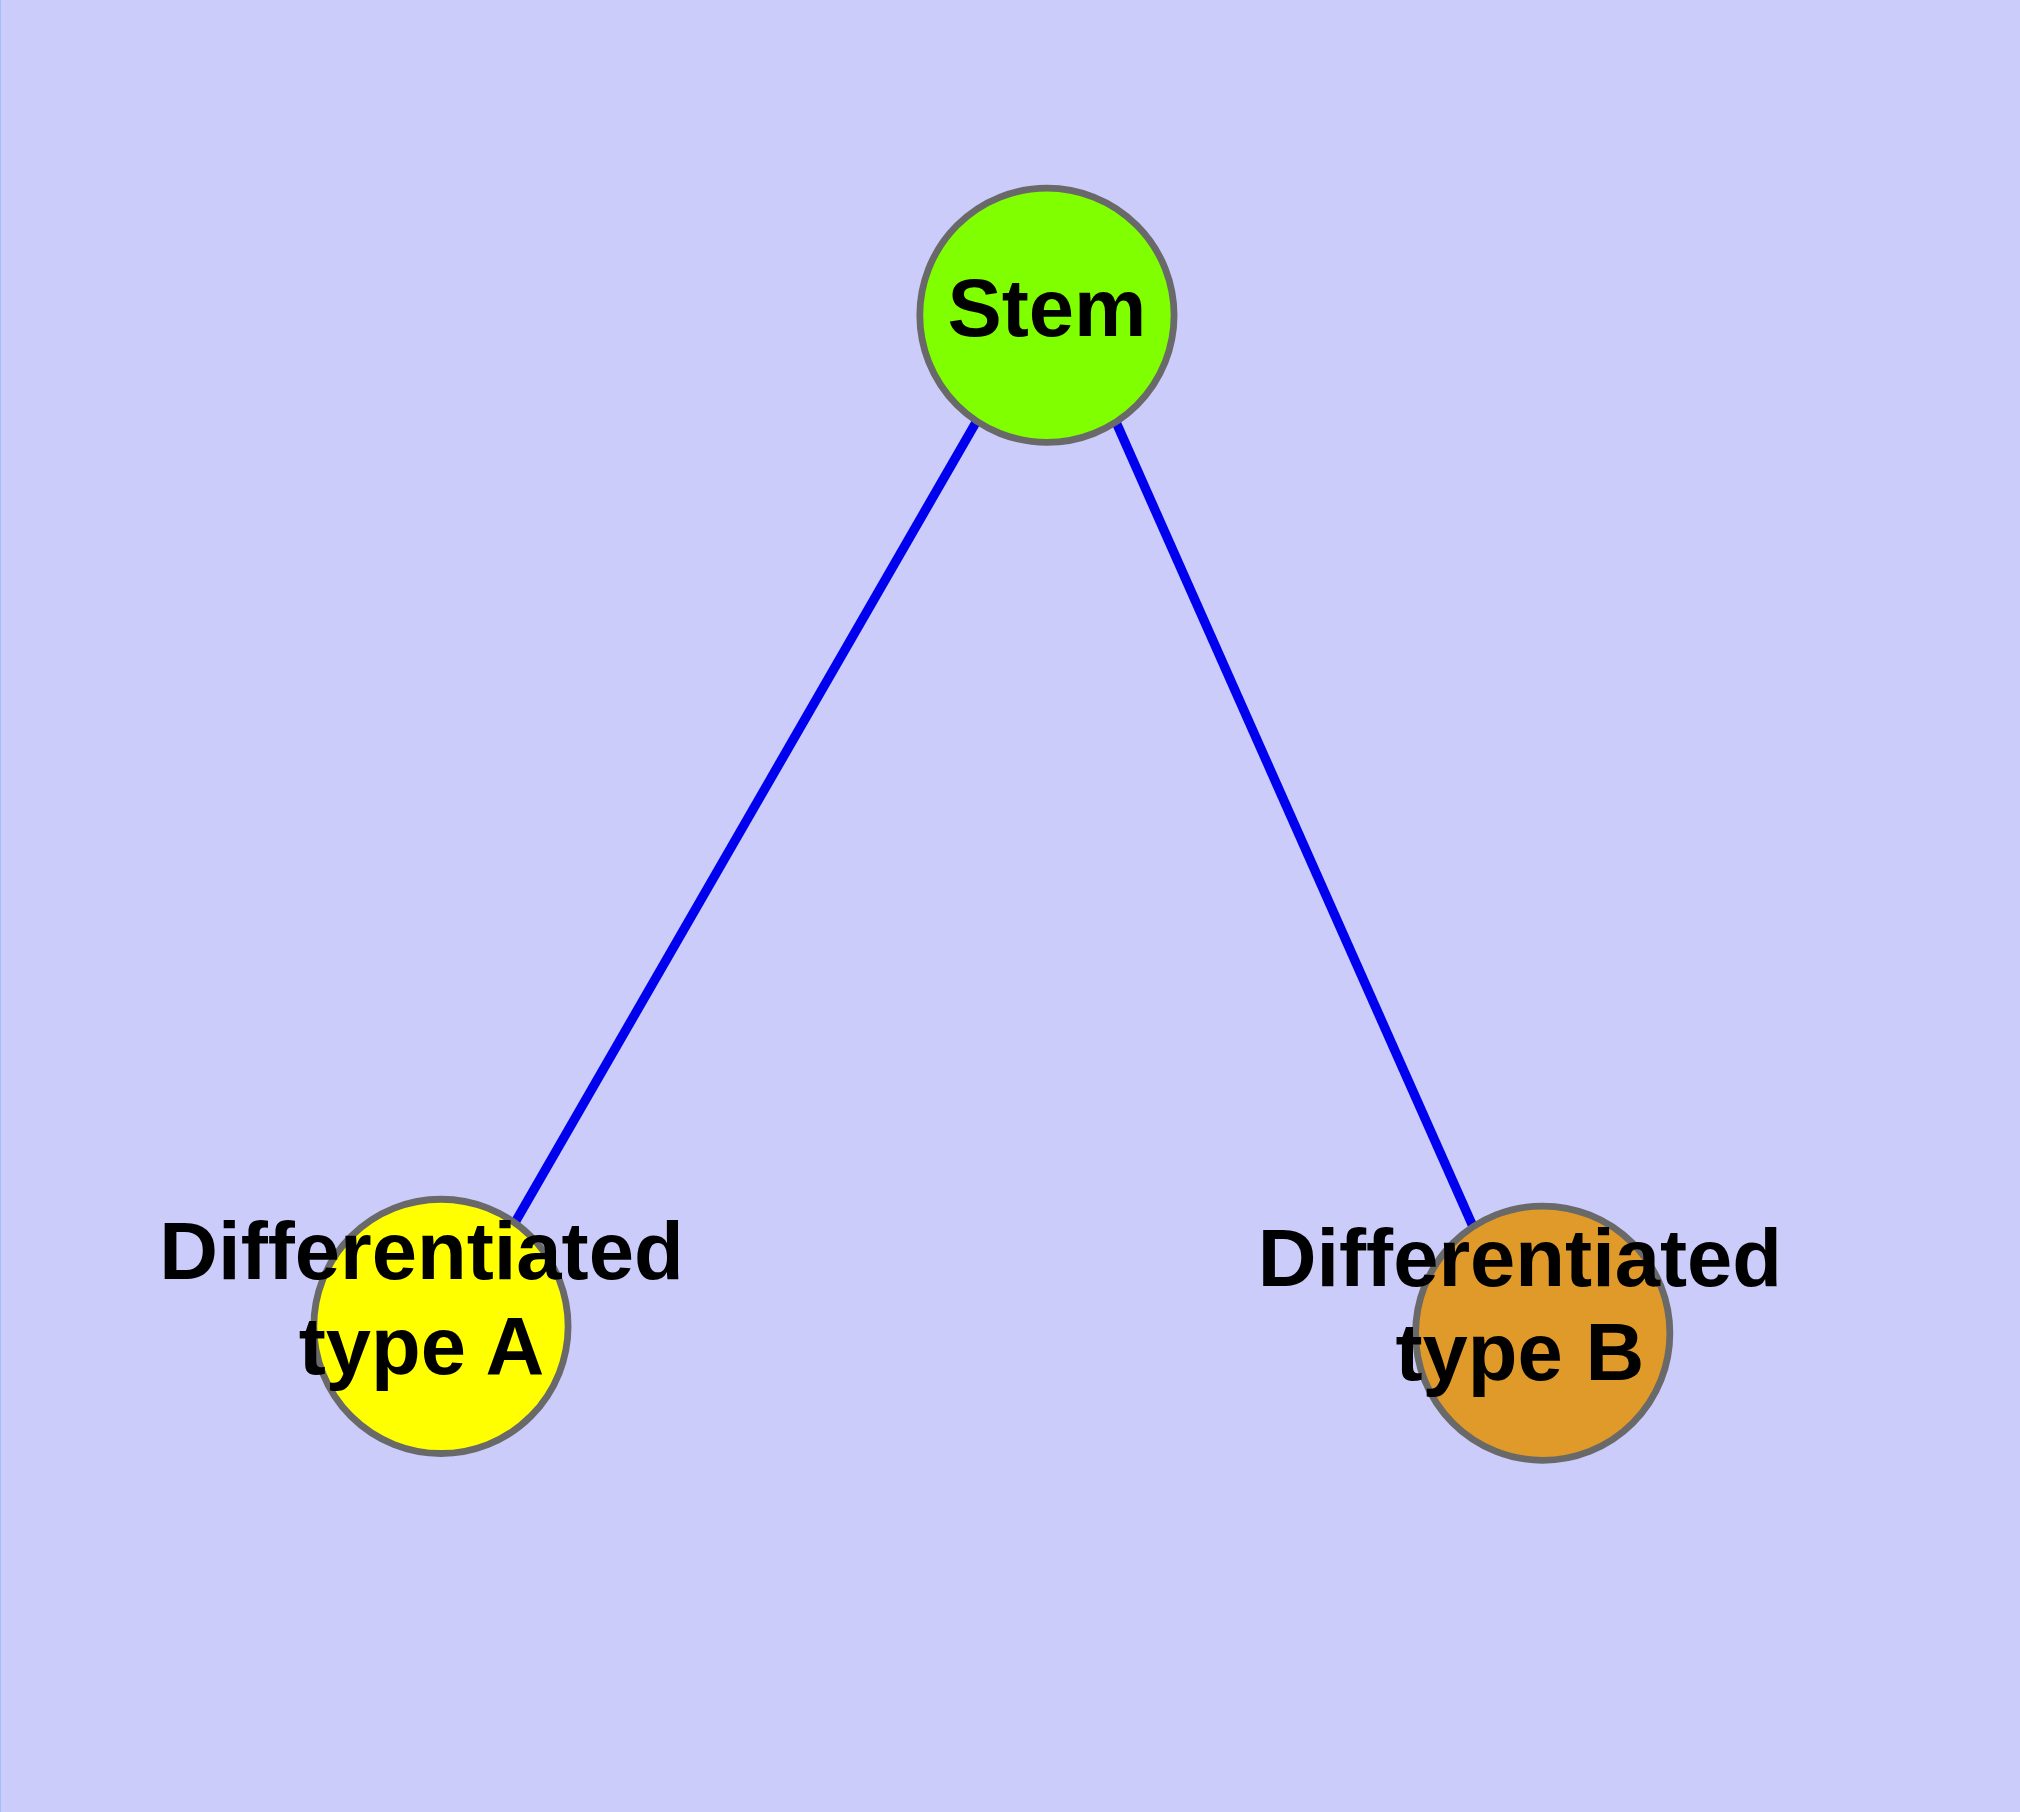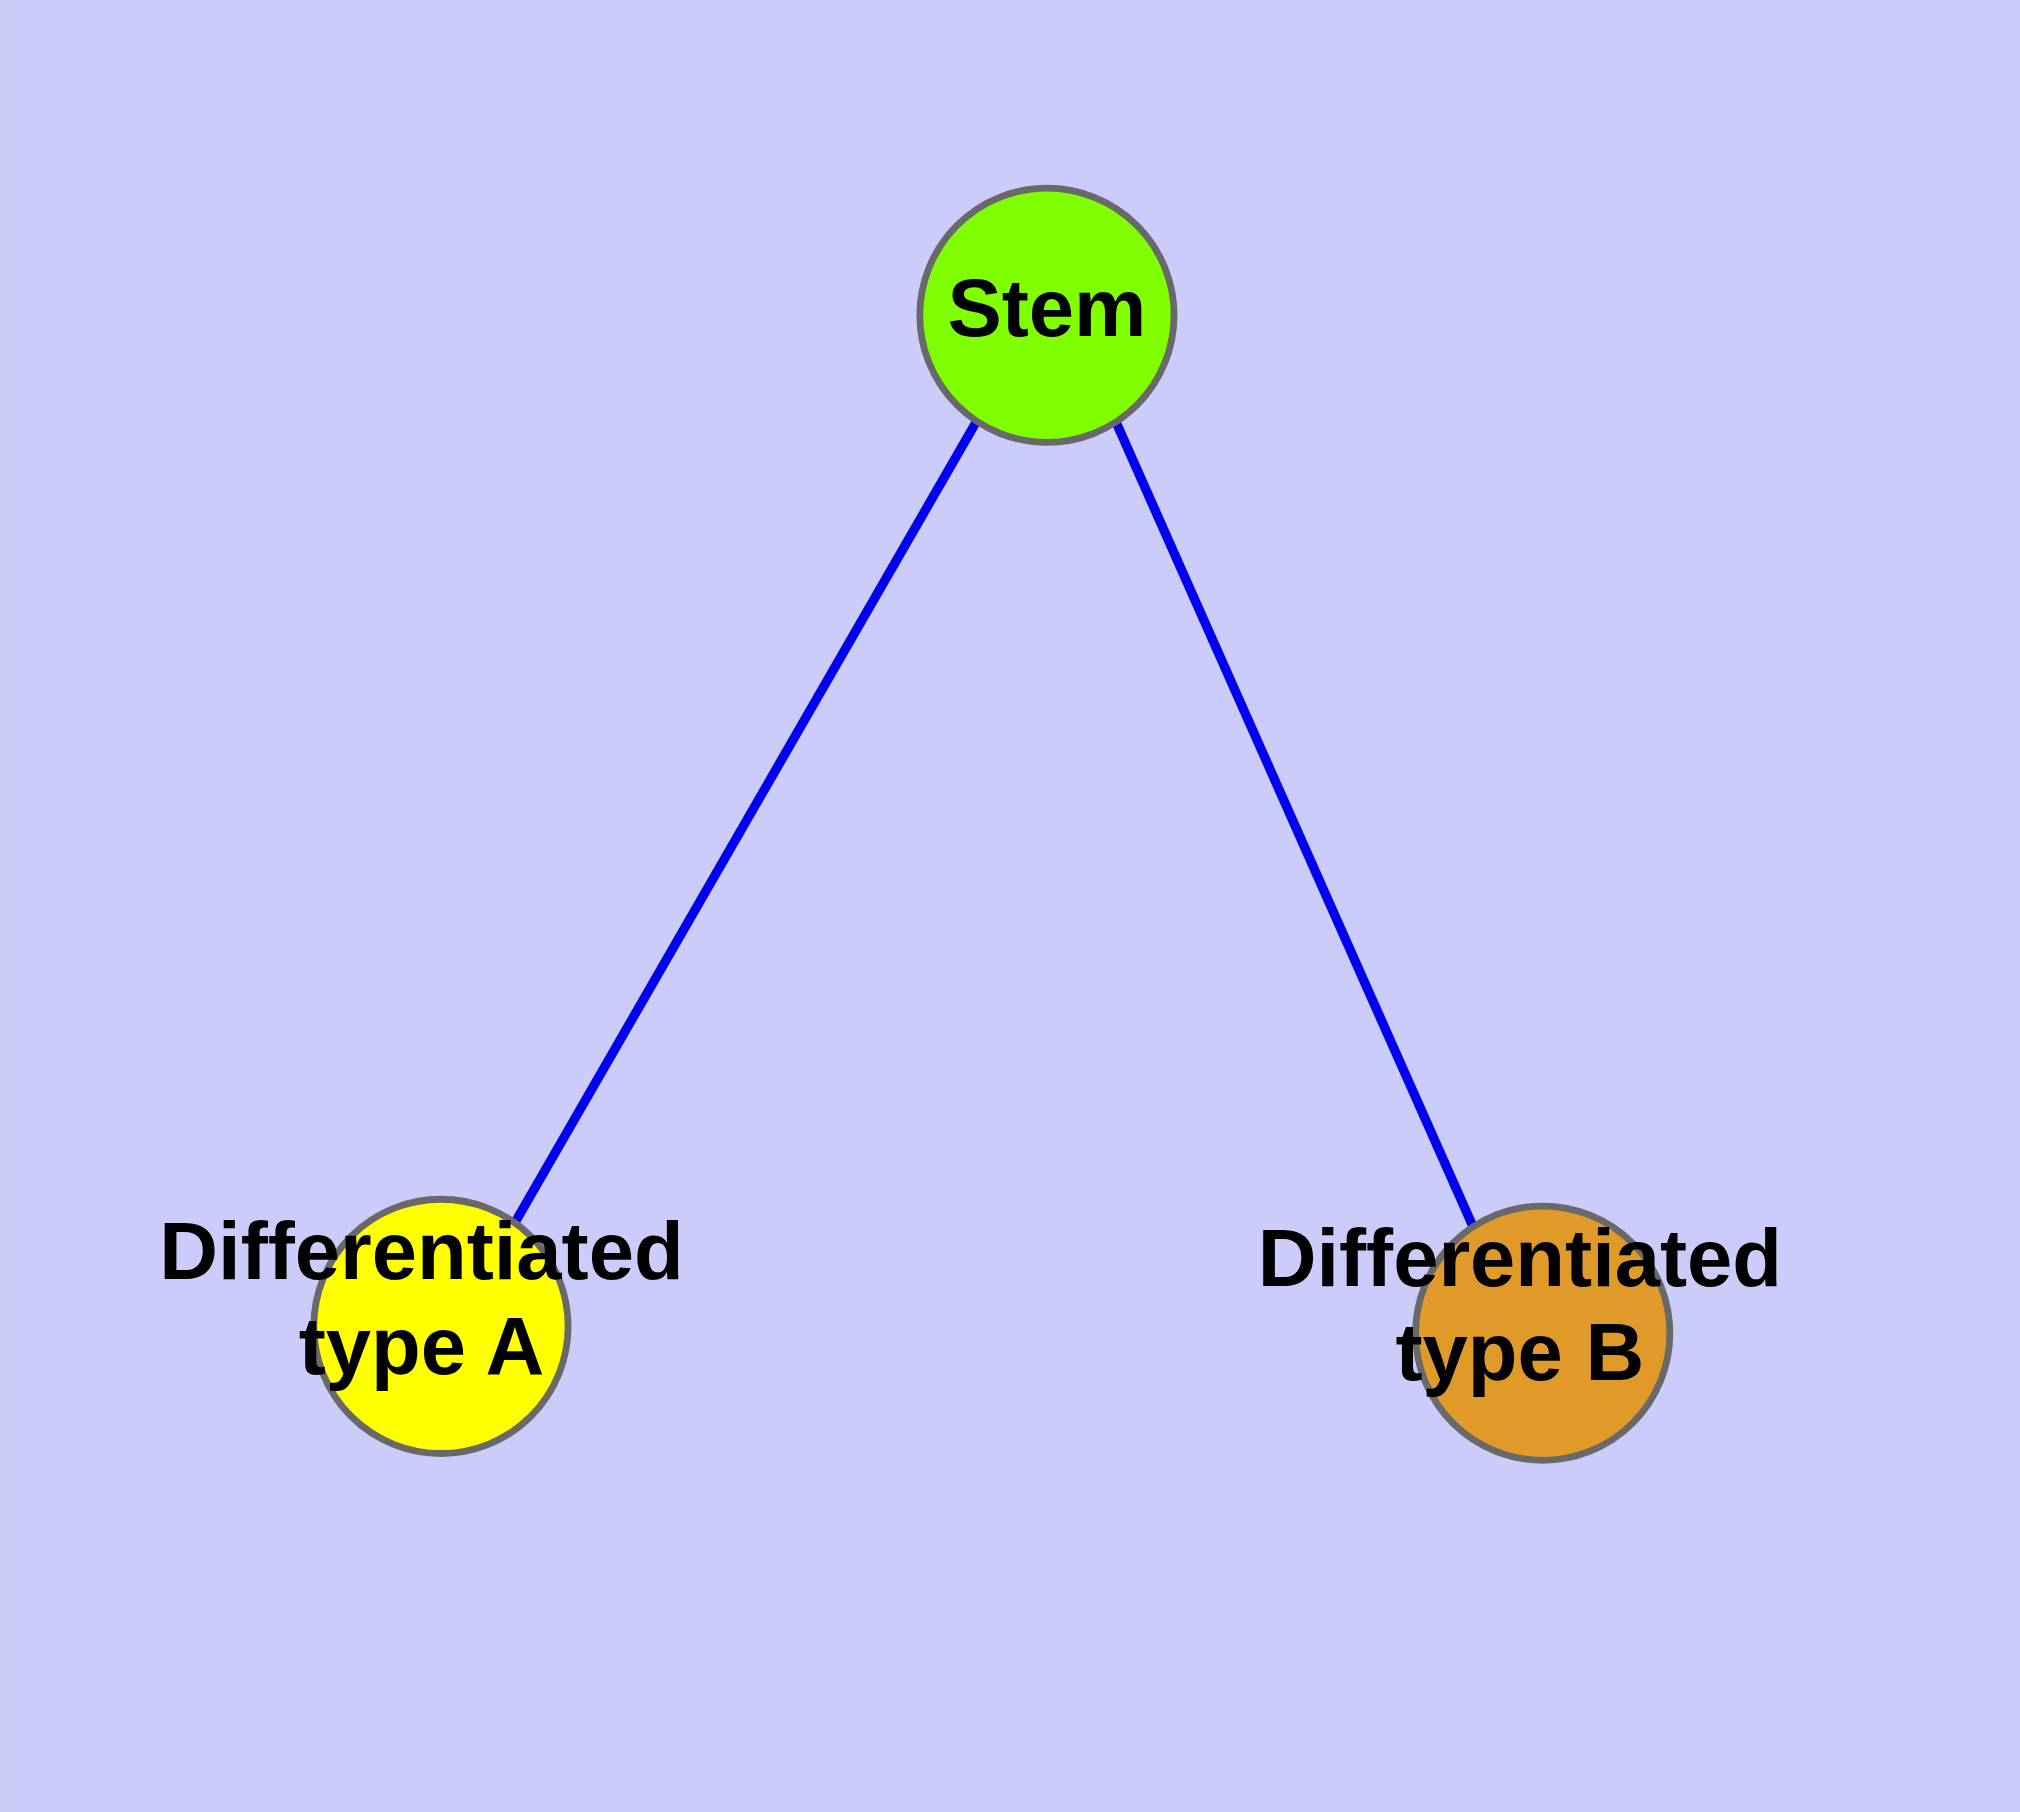--- a/index.html
+++ b/index.html
@@ -27,21 +27,21 @@
     font-family: "Liberation Sans", "DejaVu Sans", sans-serif;
     font-weight: bold;
     fill: #000000;
     text-anchor: middle;
     dominant-baseline: middle;
   }
 </style>
 </head>
 <body>
 
-<div id="canvas" style="width: 2021px; height: 1812px; background: #86efac;">
+<div id="canvas" style="width: 2021px; height: 1812px; background: #0ea5e9;">
   <svg id="graph-svg" viewBox="0 0 2384 2138" style="width: 2021px; height: 1812px;">
 
     <rect id="bg-rect" x="0" y="0" width="2384" height="2138" fill="#ccccfb"></rect>
 
     <g id="edge-layer">
         <line x1="1152" y1="497" x2="607" y2="1443" stroke="#0000ee" stroke-width="11" stroke-linecap="butt"></line>
         <line x1="1316" y1="497" x2="1738" y2="1448" stroke="#0000ee" stroke-width="11" stroke-linecap="butt"></line>
       </g>
     <g id="node-layer">
         <circle cx="1235" cy="372" r="150" fill="#7fff00" stroke="#696969" stroke-width="8"></circle>

